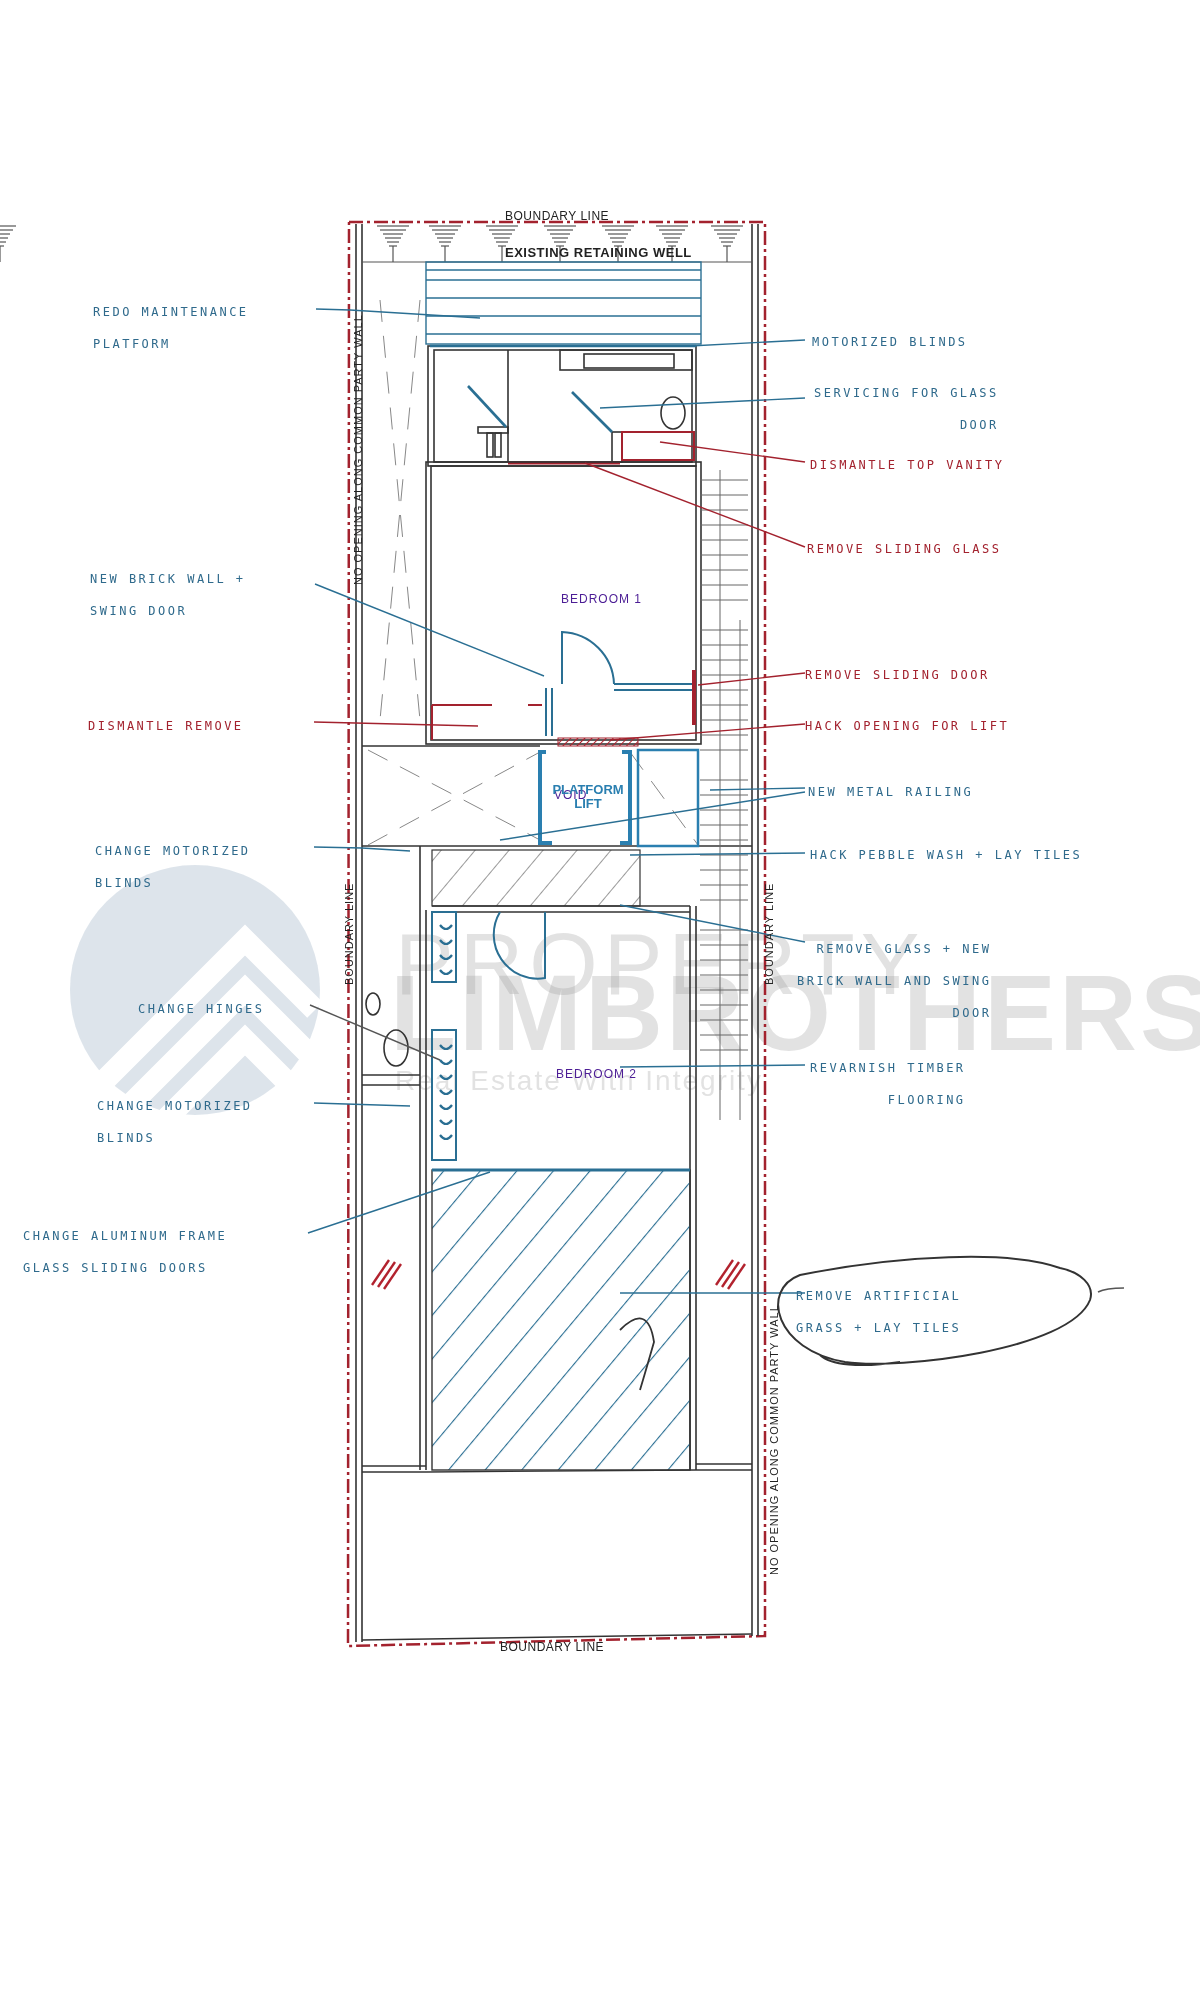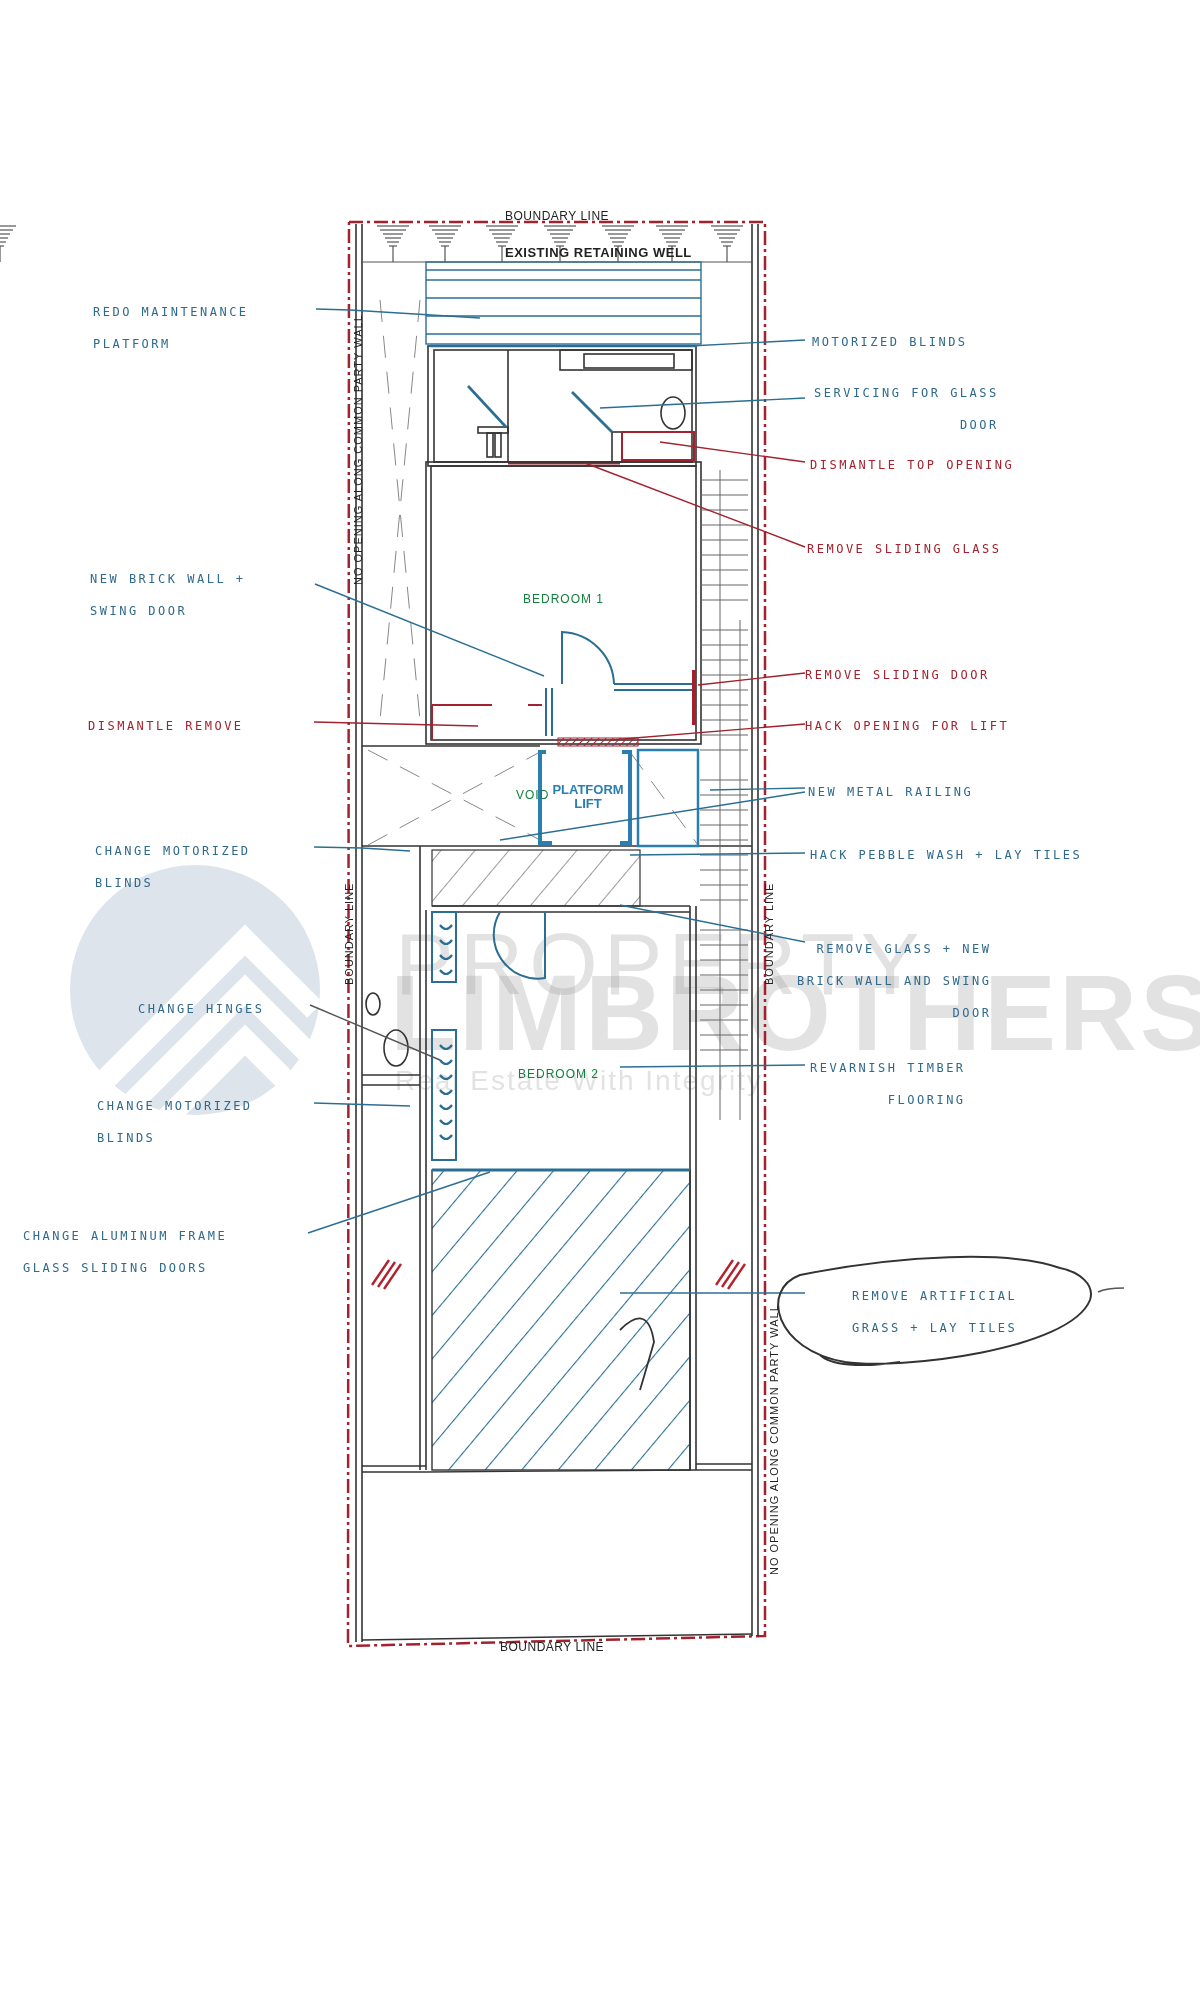--- a/index.html
+++ b/index.html
@@ -5,21 +5,21 @@
   html, body { margin:0; padding:0; background:#ffffff; }
   body { width:1200px; height:2000px; position:relative; overflow:hidden;
          font-family:"Liberation Sans", sans-serif; }
   #plan { position:absolute; left:0; top:0; width:1200px; height:2000px; }
   .lbl { position:absolute; font-family:"DejaVu Sans Mono","Liberation Mono", monospace;
          font-size:12px; letter-spacing:2.5px; line-height:32px; white-space:pre; }
   .lbl.blue { color:#2f6a8c; }
   .lbl.red  { color:#a3222e; }
   .lbl.right { text-align:right; }
   .room { position:absolute; font-family:"Liberation Sans", sans-serif; font-size:12px;
-          color:#15803d; letter-spacing:1px; }
+          color:#4c1d95; letter-spacing:1px;margin-left:38px; }
   .tiny { position:absolute; font-family:"Liberation Sans", sans-serif; font-size:10px;
           color:#222; letter-spacing:0.5px; }
   .vert { position:absolute; font-family:"Liberation Sans", sans-serif; font-size:11px;
           color:#222; letter-spacing:1px; transform-origin:left top; white-space:nowrap; }
   .lift { position:absolute; font-family:"Liberation Sans", sans-serif; font-size:13px;
           font-weight:bold; color:#2a7fb0; text-align:center; line-height:14px; }
   .wm { position:absolute; font-family:"Liberation Sans", sans-serif; color:rgba(150,150,150,0.28); white-space:nowrap; }
 </style>
 </head>
 <body>
@@ -260,25 +260,25 @@
 BLINDS</div>
 <div class="lbl blue" style="left:138px;top:993px;">CHANGE HINGES</div>
 <div class="lbl blue" style="left:97px;top:1090px;">CHANGE MOTORIZED
 BLINDS</div>
 <div class="lbl blue" style="left:23px;top:1220px;">CHANGE ALUMINUM FRAME
 GLASS SLIDING DOORS</div>
 
 <div class="lbl blue" style="left:812px;top:326px;">MOTORIZED BLINDS</div>
 <div class="lbl blue right" style="left:814px;top:377px;">SERVICING FOR GLASS
 DOOR</div>
-<div class="lbl red" style="left:810px;top:449px;">DISMANTLE TOP OPENING</div>
+<div class="lbl red" style="left:810px;top:449px;">DISMANTLE TOP VANITY</div>
 <div class="lbl red" style="left:807px;top:533px;">REMOVE SLIDING GLASS</div>
 <div class="lbl red" style="left:805px;top:659px;">REMOVE SLIDING DOOR</div>
 <div class="lbl red" style="left:805px;top:710px;">HACK OPENING FOR LIFT</div>
 <div class="lbl blue" style="left:808px;top:776px;">NEW METAL RAILING</div>
 <div class="lbl blue" style="left:810px;top:839px;">HACK PEBBLE WASH + LAY TILES</div>
 <div class="lbl blue right" style="left:797px;top:933px;">REMOVE GLASS + NEW
 BRICK WALL AND SWING
 DOOR</div>
 <div class="lbl blue right" style="left:810px;top:1052px;">REVARNISH TIMBER
 FLOORING</div>
-<div class="lbl blue" style="left:852px;top:1280px;">REMOVE ARTIFICIAL
+<div class="lbl blue" style="left:796px;top:1280px;">REMOVE ARTIFICIAL
 GRASS + LAY TILES</div>
 
 </body></html>

